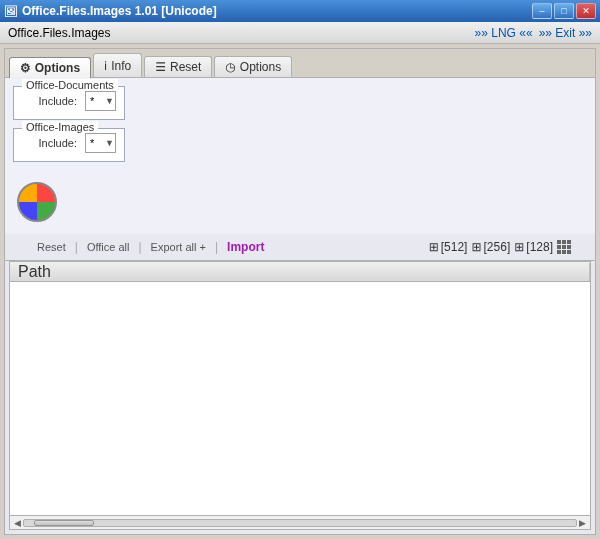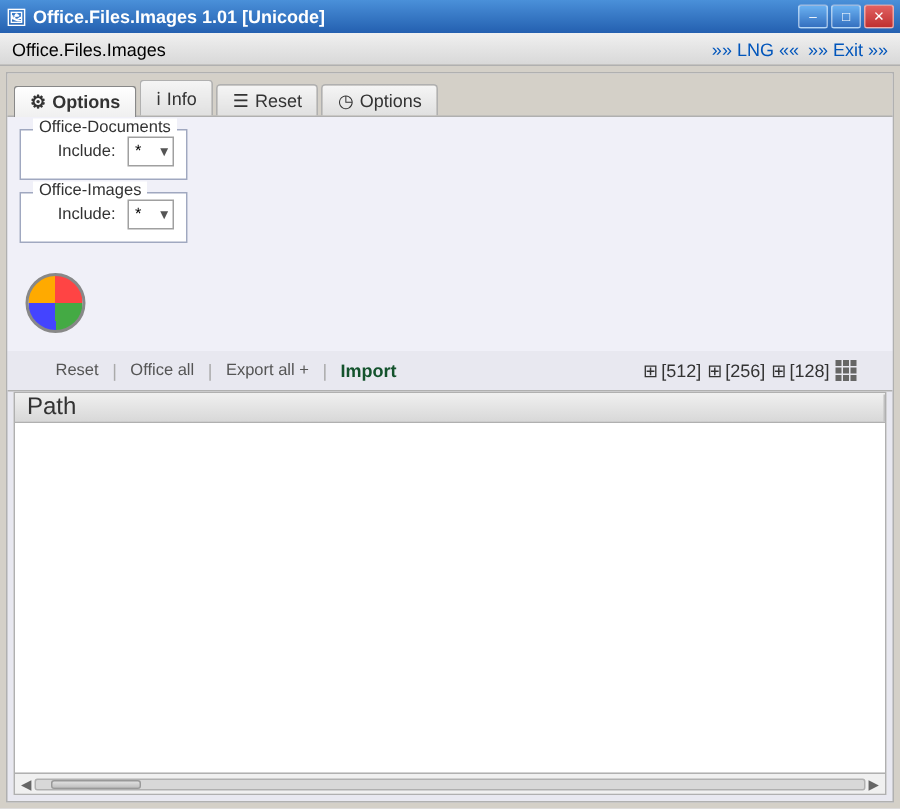--- a/index.html
+++ b/index.html
@@ -207,21 +207,21 @@
       color: #555;
       cursor: pointer;
     }
     .toolbar-separator {
       color: #aaa;
       padding: 0 1px;
     }
     .toolbar-import {
       font-size: 12px;
       font-weight: bold;
-      color: #14532d;
+      color: #a21caf;
       padding: 2px 8px;
       cursor: pointer;
       background: none;
       border: none;
     }
     .toolbar-right {
       margin-left: auto;
       display: flex;
       align-items: center;
       gap: 4px;

